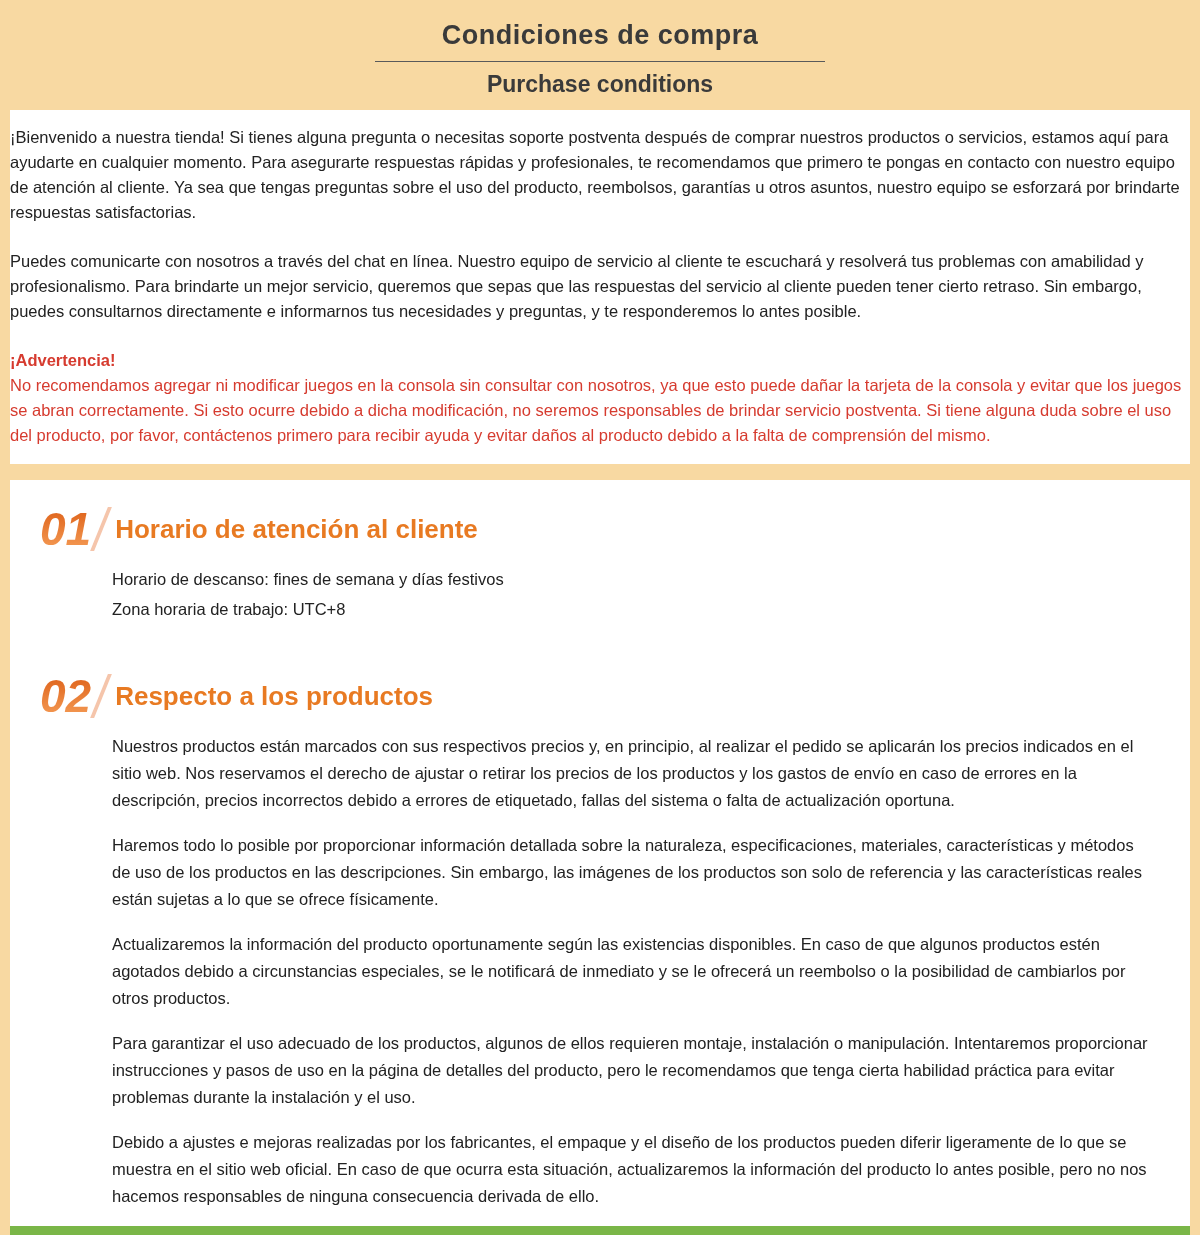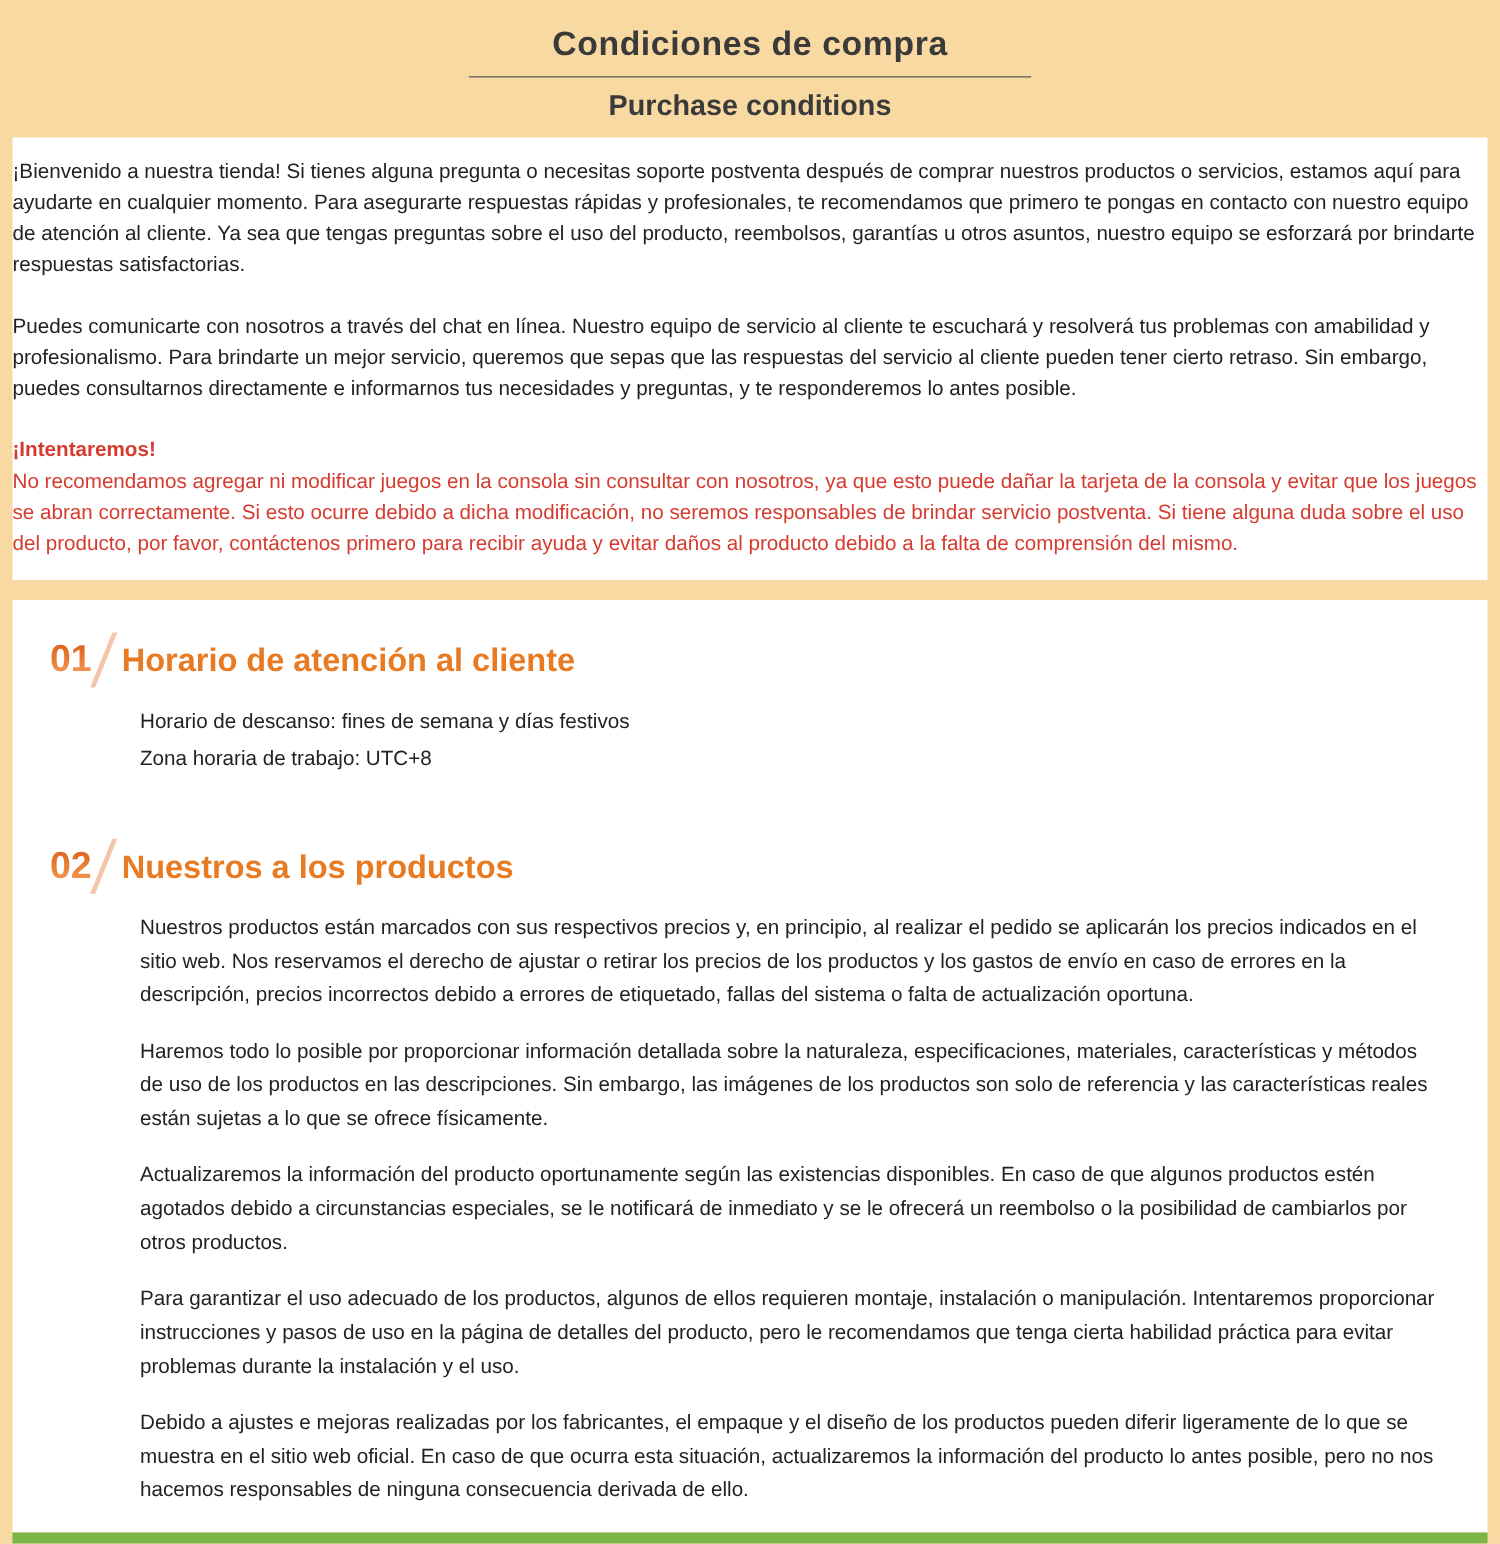--- a/index.html
+++ b/index.html
@@ -61,22 +61,23 @@
     overflow: hidden;
     padding: 26px 30px 10px;
   }
   
   .section-heading {
     display: flex;
     align-items: center;
     margin-bottom: 14px;
   }
   .section-number {
-    font-size: 30px;
+    font-size: 46px;
     font-weight: 800;
+    font-style: italic;
     line-height: 1;
     background: linear-gradient(180deg, var(--accent-dark, #dd5f17), var(--accent-light, #f59d57));
     -webkit-background-clip: text;
     background-clip: text;
     -webkit-text-fill-color: transparent;
     color: var(--accent, #e87a22);
   }
   .slash {
     width: 4px; height: 44px;
     background: var(--slash, #f5c5ab);
@@ -112,21 +113,21 @@
   <header class="header">
     <h1 class="page-title">Condiciones de compra</h1>
     <div class="title-underline"></div>
     <h2 class="page-subtitle">Purchase conditions</h2>
   </header>
 
   <section class="card intro-card">
     <p>¡Bienvenido a nuestra tienda! Si tienes alguna pregunta o necesitas soporte postventa después de comprar nuestros productos o servicios, estamos aquí para ayudarte en cualquier momento. Para asegurarte respuestas rápidas y profesionales, te recomendamos que primero te pongas en contacto con nuestro equipo de atención al cliente. Ya sea que tengas preguntas sobre el uso del producto, reembolsos, garantías u otros asuntos, nuestro equipo se esforzará por brindarte respuestas satisfactorias.</p>
     <p>Puedes comunicarte con nosotros a través del chat en línea. Nuestro equipo de servicio al cliente te escuchará y resolverá tus problemas con amabilidad y profesionalismo. Para brindarte un mejor servicio, queremos que sepas que las respuestas del servicio al cliente pueden tener cierto retraso. Sin embargo, puedes consultarnos directamente e informarnos tus necesidades y preguntas, y te responderemos lo antes posible.</p>
     <div>
-      <p class="warning-title">¡Intentaremos!</p>
+      <p class="warning-title">¡Advertencia!</p>
       <p class="warning-body">No recomendamos agregar ni modificar juegos en la consola sin consultar con nosotros, ya que esto puede dañar la tarjeta de la consola y evitar que los juegos se abran correctamente. Si esto ocurre debido a dicha modificación, no seremos responsables de brindar servicio postventa. Si tiene alguna duda sobre el uso del producto, por favor, contáctenos primero para recibir ayuda y evitar daños al producto debido a la falta de comprensión del mismo.</p>
     </div>
   </section>
 
   <section class="card sections-card">
 
     <div class="section">
       <div class="section-heading">
         <span class="section-number">01</span>
         <span class="slash"></span>
@@ -135,21 +136,21 @@
       <div class="section-body schedule">
         <p>Horario de descanso: fines de semana y días festivos</p>
         <p>Zona horaria de trabajo: UTC+8</p>
       </div>
     </div>
 
     <div class="section">
       <div class="section-heading">
         <span class="section-number">02</span>
         <span class="slash"></span>
-        <h3 class="section-title">Nuestros a los productos</h3>
+        <h3 class="section-title">Respecto a los productos</h3>
       </div>
       <div class="section-body">
         <p>Nuestros productos están marcados con sus respectivos precios y, en principio, al realizar el pedido se aplicarán los precios indicados en el sitio web. Nos reservamos el derecho de ajustar o retirar los precios de los productos y los gastos de envío en caso de errores en la descripción, precios incorrectos debido a errores de etiquetado, fallas del sistema o falta de actualización oportuna.</p>
         <p>Haremos todo lo posible por proporcionar información detallada sobre la naturaleza, especificaciones, materiales, características y métodos de uso de los productos en las descripciones. Sin embargo, las imágenes de los productos son solo de referencia y las características reales están sujetas a lo que se ofrece físicamente.</p>
         <p>Actualizaremos la información del producto oportunamente según las existencias disponibles. En caso de que algunos productos estén agotados debido a circunstancias especiales, se le notificará de inmediato y se le ofrecerá un reembolso o la posibilidad de cambiarlos por otros productos.</p>
         <p>Para garantizar el uso adecuado de los productos, algunos de ellos requieren montaje, instalación o manipulación. Intentaremos proporcionar instrucciones y pasos de uso en la página de detalles del producto, pero le recomendamos que tenga cierta habilidad práctica para evitar problemas durante la instalación y el uso.</p>
         <p>Debido a ajustes e mejoras realizadas por los fabricantes, el empaque y el diseño de los productos pueden diferir ligeramente de lo que se muestra en el sitio web oficial. En caso de que ocurra esta situación, actualizaremos la información del producto lo antes posible, pero no nos hacemos responsables de ninguna consecuencia derivada de ello.</p>
 
       </div>
     </div>

